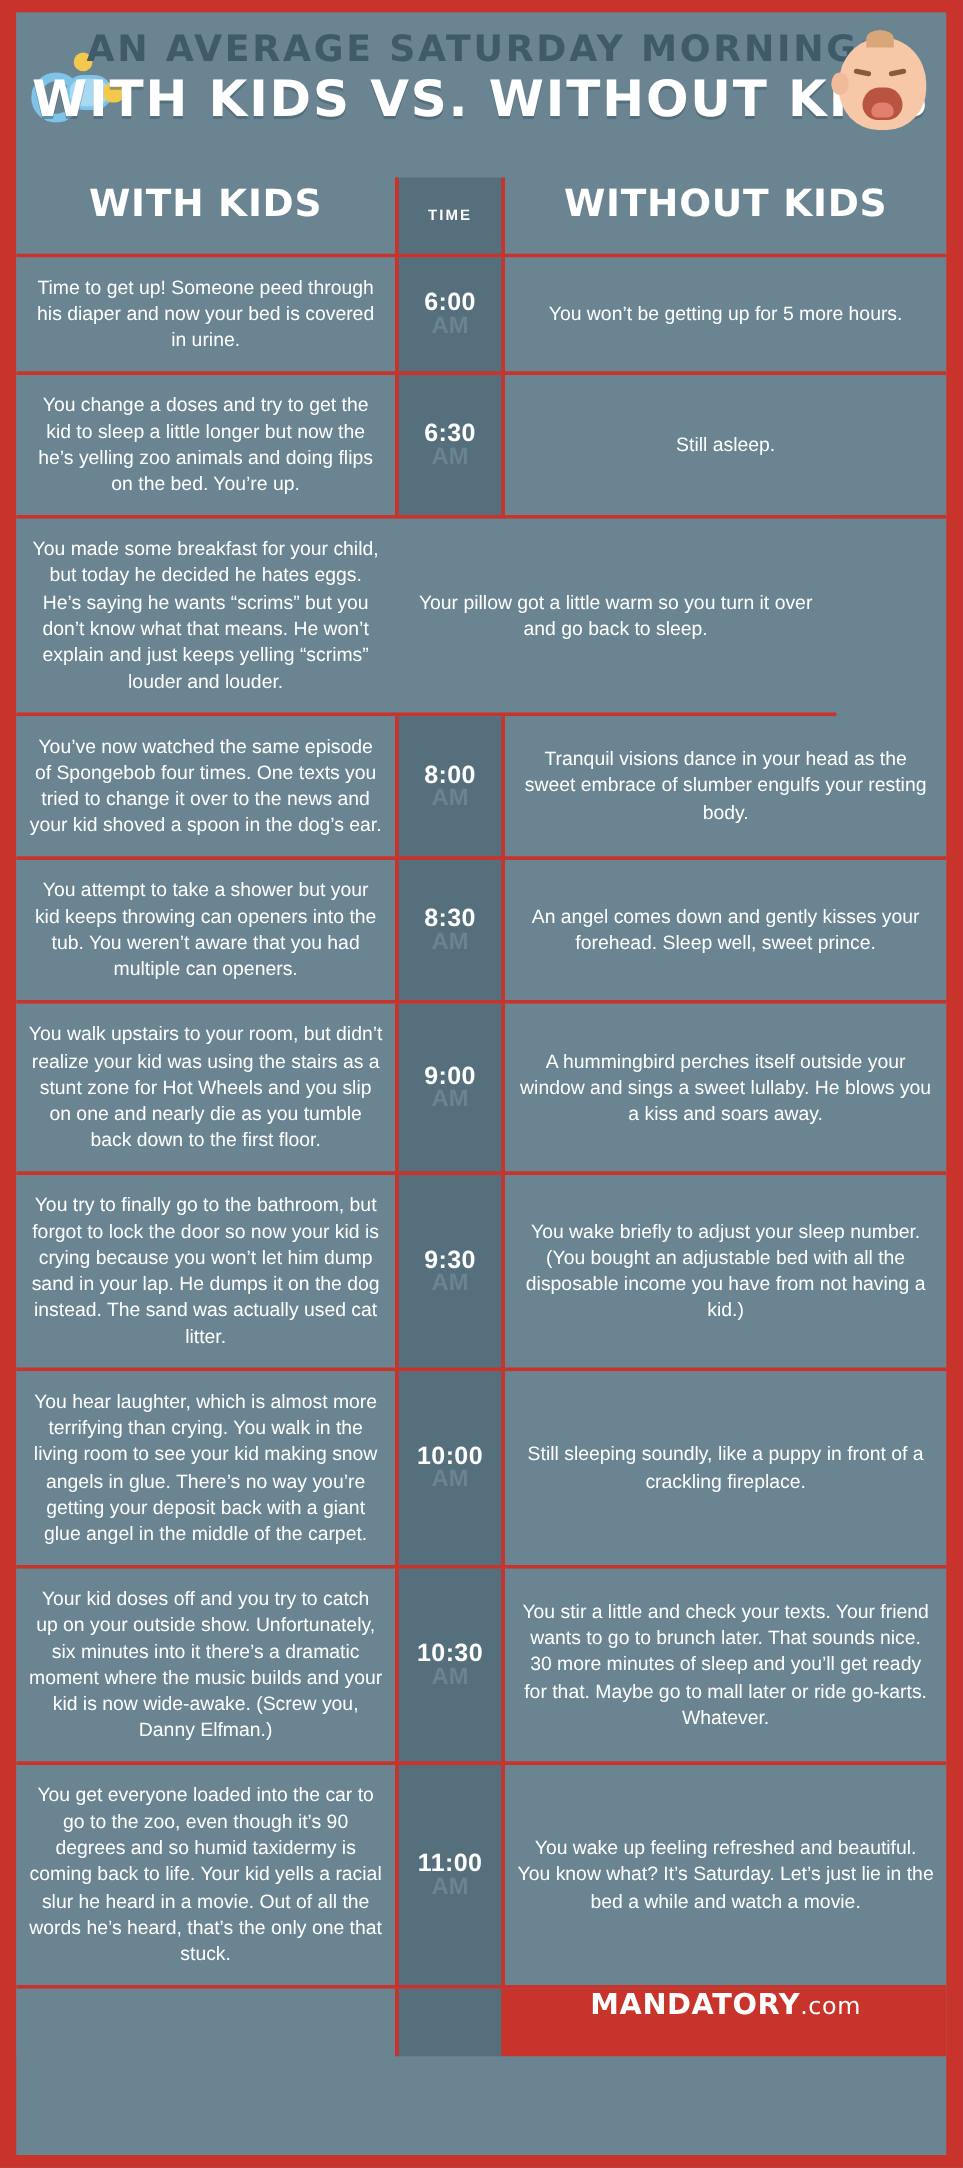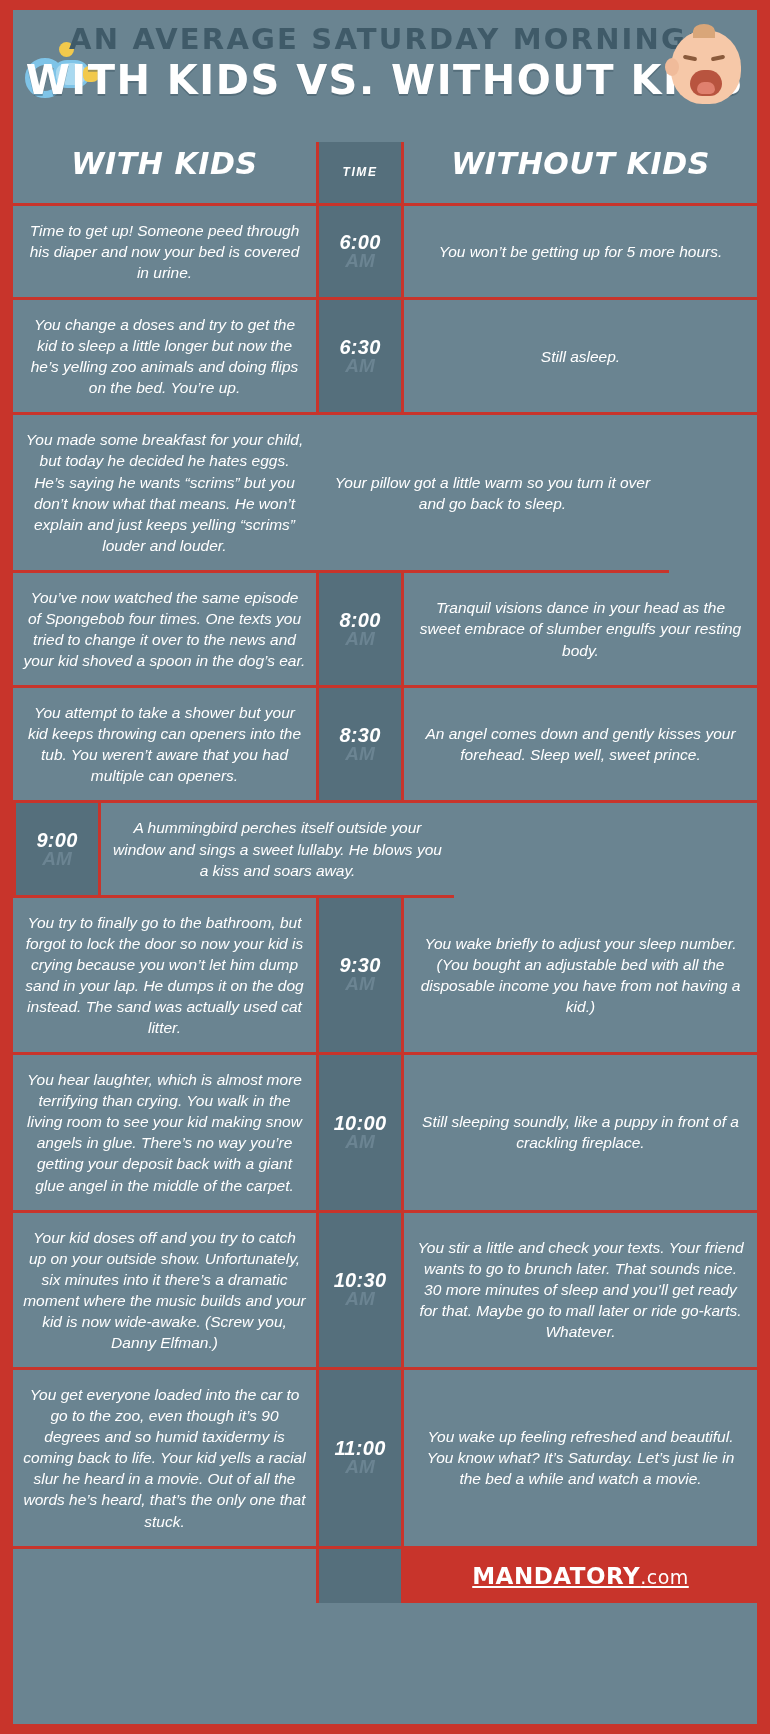--- a/index.html
+++ b/index.html
@@ -149,21 +149,20 @@
     position: absolute;
     left: 2px; top: 40px;
     width: 14px; height: 18px;
     background: #f0bb9a;
     border-radius: 50%;
   }
 
   
   .table {
     width: 684px;
-    font-style: italic;
   }
   .row {
     display: flex;
     width: 100%;
     align-items: stretch;
   }
   .col-left, .col-right {
     box-sizing: border-box;
     flex: 0 0 303px;
     width: 303px;
@@ -242,24 +241,22 @@
     flex: 0 0 88px;
     background: #556f7c;
     border-left: 3px solid #c8342b;
     border-right: 3px solid #c8342b;
     box-sizing: border-box;
   }
   .footer-right {
     flex: 0 0 353px;
     background: #c8342b;
     display: flex;
-    align-items: center;
     justify-content: center;
     color: #ffffff;
-    text-decoration: underline;
   }
   .brand {
     font-family: "DejaVu Sans", sans-serif;
     font-size: 23px;
     font-weight: bold;
     letter-spacing: .5px;
   }
   .brand .dotcom {
     font-weight: normal;
     font-size: 19px;
@@ -334,20 +331,21 @@
       <div class="row">
         <div class="col-left">You attempt to take a shower but your kid keeps throwing can openers into the tub. You weren’t aware that you had multiple can openers.</div>
         <div class="col-time">
           <span class="time-num">8:30</span>
           <span class="time-ampm">AM</span>
         </div>
         <div class="col-right">An angel comes down and gently kisses your forehead. Sleep well, sweet prince.</div>
       </div>
 
       <div class="row">
+        <div class="col-left">You walk upstairs to your room, but didn’t realize your kid was using the stairs as a stunt zone for Hot Wheels and you slip on one and nearly die as you tumble back down to the first floor.</div>
         <div class="col-time">
           <span class="time-num">9:00</span>
           <span class="time-ampm">AM</span>
         </div>
         <div class="col-right">A hummingbird perches itself outside your window and sings a sweet lullaby. He blows you a kiss and soars away.</div>
       </div>
 
       <div class="row">
         <div class="col-left">You try to finally go to the bathroom, but forgot to lock the door so now your kid is crying because you won’t let him dump sand in your lap. He dumps it on the dog instead. The sand was actually used cat litter.</div>
         <div class="col-time">

